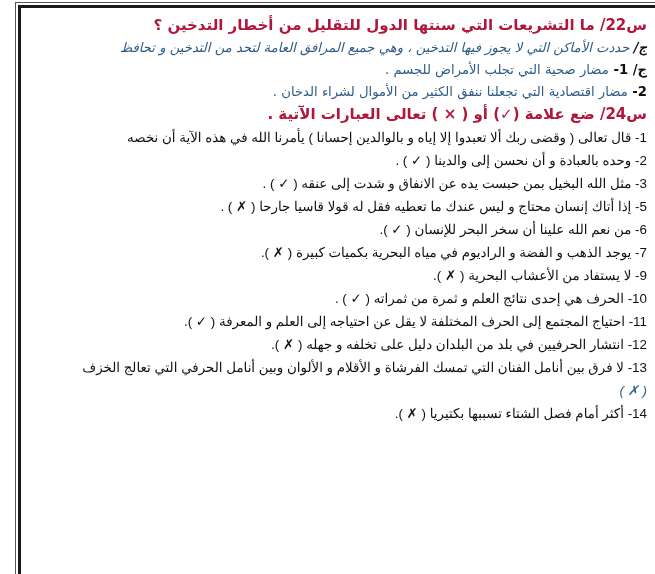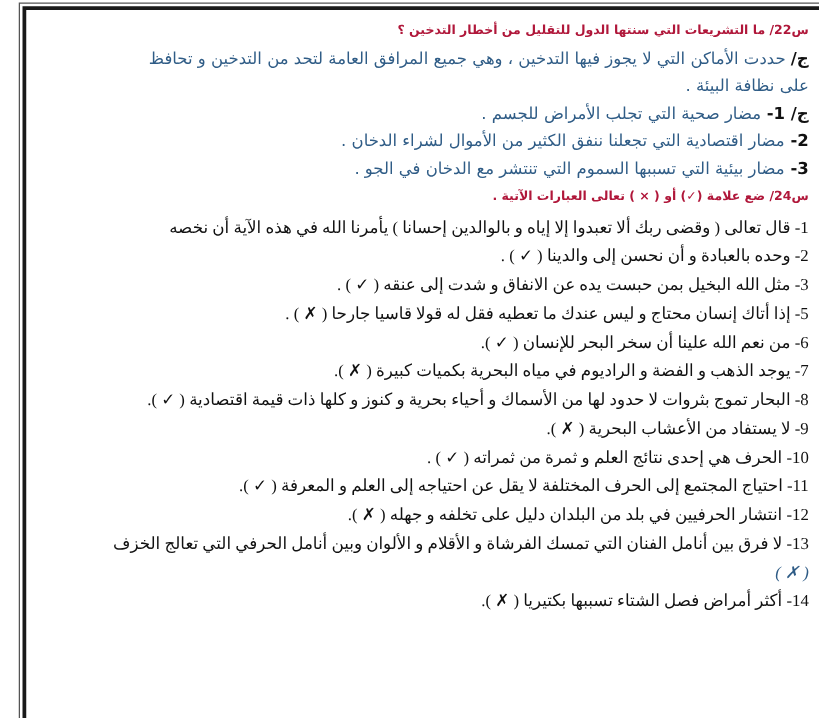--- a/index.html
+++ b/index.html
@@ -25,34 +25,35 @@
       text-align: right;
     }
     .line {
       white-space: nowrap;
       line-height: 22px;
       font-size: 13.6px;
     }
     .q {
       color: #b0173a;
       font-weight: bold;
-      font-size: 10px;
+      font-size: 15px;
       line-height: 22.5px;
     }
     .ans {
       color: #2f5c86;
       font-size: 13.2px;
       line-height: 22px;
+      font-style: italic;
     }
     .ans .lbl { color: #111; font-weight: bold; }
     .dmg { color: #2f5c86; font-size: 13.2px; line-height: 22.3px; font-weight: bold; }
     .dmg .lbl { color: #111; font-weight: bold; }
     .dmg .txt { font-weight: normal; }
     .item {
-      font-family: Liberation Serif, serif;
+      font-family: Liberation Sans, sans-serif;
       color: #111;
       font-size: 13.4px;
       line-height: 23px;
     }
     .item .mark { color: #111; }
     .item .mark.x { color: #2f5c86; font-style: italic; }
     .item .n { color: #111; }
   </style>
 </head>
 <body>
@@ -62,36 +63,29 @@
 <div class="inner">
 
   <div class="line q">
     <span>س22/</span>
     <span>ما التشريعات التي سنتها الدول للتقليل من أخطار التدخين ؟</span>
   </div>
   <div class="line ans">
     <span class="lbl">ج/</span>
     <span>حددت الأماكن التي لا يجوز فيها التدخين ، وهي جميع المرافق العامة لتحد من التدخين و تحافظ</span>
   </div>
-  <div class="line ans">
-    <span>على نظافة البيئة .</span>
-  </div>
 
   <div class="line dmg">
     <span class="lbl">ج/</span>
     <span class="lbl">1-</span>
     <span class="txt">مضار صحية التي تجلب الأمراض للجسم .</span>
   </div>
   <div class="line dmg">
     <span class="lbl">2-</span>
     <span class="txt">مضار اقتصادية التي تجعلنا ننفق الكثير من الأموال لشراء الدخان .</span>
-  </div>
-  <div class="line dmg">
-    <span class="lbl">3-</span>
-    <span class="txt">مضار بيئية التي تسببها السموم التي تنتشر مع الدخان في الجو .</span>
   </div>
 
   <div class="line q">
     <span>س24/</span>
     <span>ضع علامة (✓) أو ( × ) تعالى العبارات الآتية .</span>
   </div>
 
   <div class="line item">
     <span class="n">1-</span>
     <span>قال تعالى ( وقضى ربك ألا تعبدوا إلا إياه و بالوالدين إحسانا ) يأمرنا الله في هذه الآية أن نخصه</span>
@@ -116,25 +110,20 @@
     <span class="n">6-</span>
     <span>من نعم الله علينا أن سخر البحر للإنسان</span>
     <span class="mark">( ✓ ).</span>
   </div>
   <div class="line item">
     <span class="n">7-</span>
     <span>يوجد الذهب و الفضة و الراديوم في مياه البحرية بكميات كبيرة</span>
     <span class="mark">( ✗ ).</span>
   </div>
   <div class="line item">
-    <span class="n">8-</span>
-    <span>البحار تموج بثروات لا حدود لها من الأسماك و أحياء بحرية و كنوز و كلها ذات قيمة اقتصادية</span>
-    <span class="mark">( ✓ ).</span>
-  </div>
-  <div class="line item">
     <span class="n">9-</span>
     <span>لا يستفاد من الأعشاب البحرية</span>
     <span class="mark">( ✗ ).</span>
   </div>
   <div class="line item">
     <span class="n">10-</span>
     <span>الحرف هي إحدى نتائج العلم و ثمرة من ثمراته</span>
     <span class="mark">( ✓ ) .</span>
   </div>
   <div class="line item">
@@ -149,17 +138,17 @@
   </div>
   <div class="line item">
     <span class="n">13-</span>
     <span>لا فرق بين أنامل الفنان التي تمسك الفرشاة و الأقلام و الألوان وبين أنامل الحرفي التي تعالج الخزف</span>
   </div>
   <div class="line item">
     <span class="mark x">( ✗ )</span>
   </div>
   <div class="line item">
     <span class="n">14-</span>
-    <span>أكثر أمراض فصل الشتاء تسببها بكتيريا</span>
+    <span>أكثر أمام فصل الشتاء تسببها بكتيريا</span>
     <span class="mark">( ✗ ).</span>
   </div>
 
 </div>
 
 </body></html>

